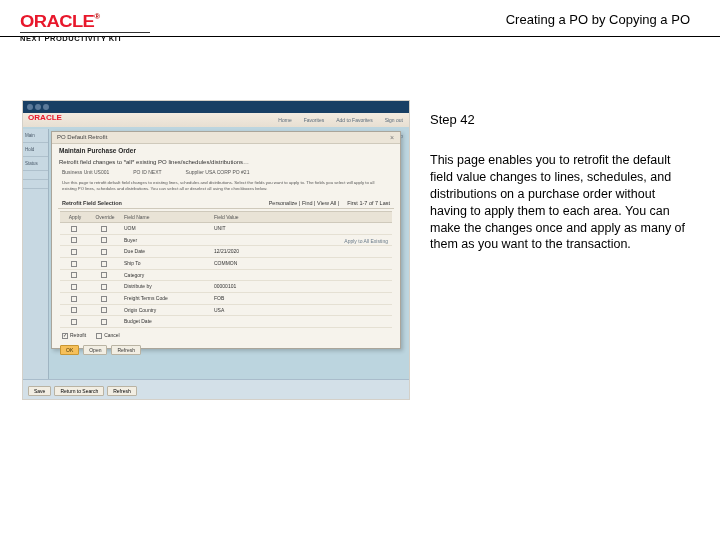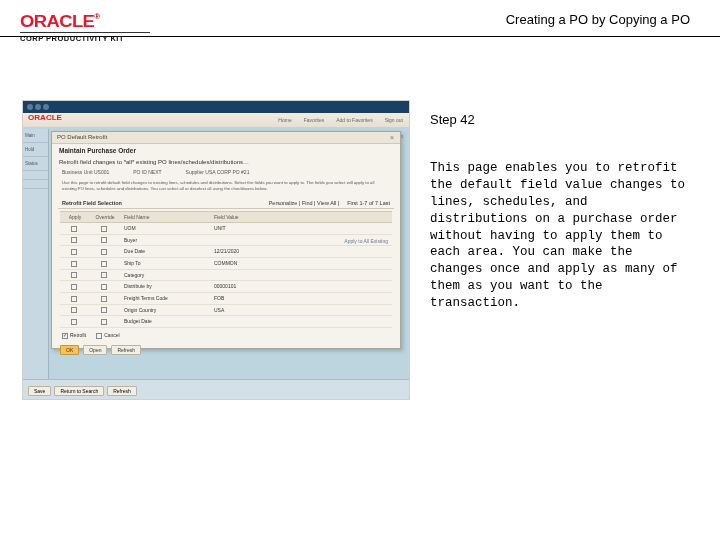--- a/index.html
+++ b/index.html
@@ -143,37 +143,36 @@
     position:absolute; right:12px; top:106px;
     font-size:5px; color:#6a7b8a;
   }
   .modal-close { position:absolute; right:6px; top:2px; font-size:7px; color:#777; }
 
   .step {
     position:absolute; top:112px; left:430px;
     font-size:13px; color:#000;
   }
   .desc {
-    position:absolute; top:160px; left:430px;
+    position:absolute; top:152px; left:430px;
     width:260px; font-size:12.5px; color:#000;
     line-height:1.35;
-    font-family:Liberation Mono, monospace;
   }
 </style>
 </head>
 <body>
 
 <div class="top-line"></div>
 
 <div class="logo-block">
   <div class="oracle-word">
     <span>ORACLE</span><span class="reg">®</span>
   </div>
   <div class="logo-line"></div>
-  <div class="upk-line">CORP PRODUCTIVITY KIT</div>
+  <div class="upk-line">NEXT PRODUCTIVITY KIT</div>
 </div>
 
 <div class="title">Creating a PO by Copying a PO</div>
 
 <div class="screenshot">
   <div class="ss-top">
     <div class="dots">
         <span class="dot"></span>
         <span class="dot"></span>
         <span class="dot"></span>

